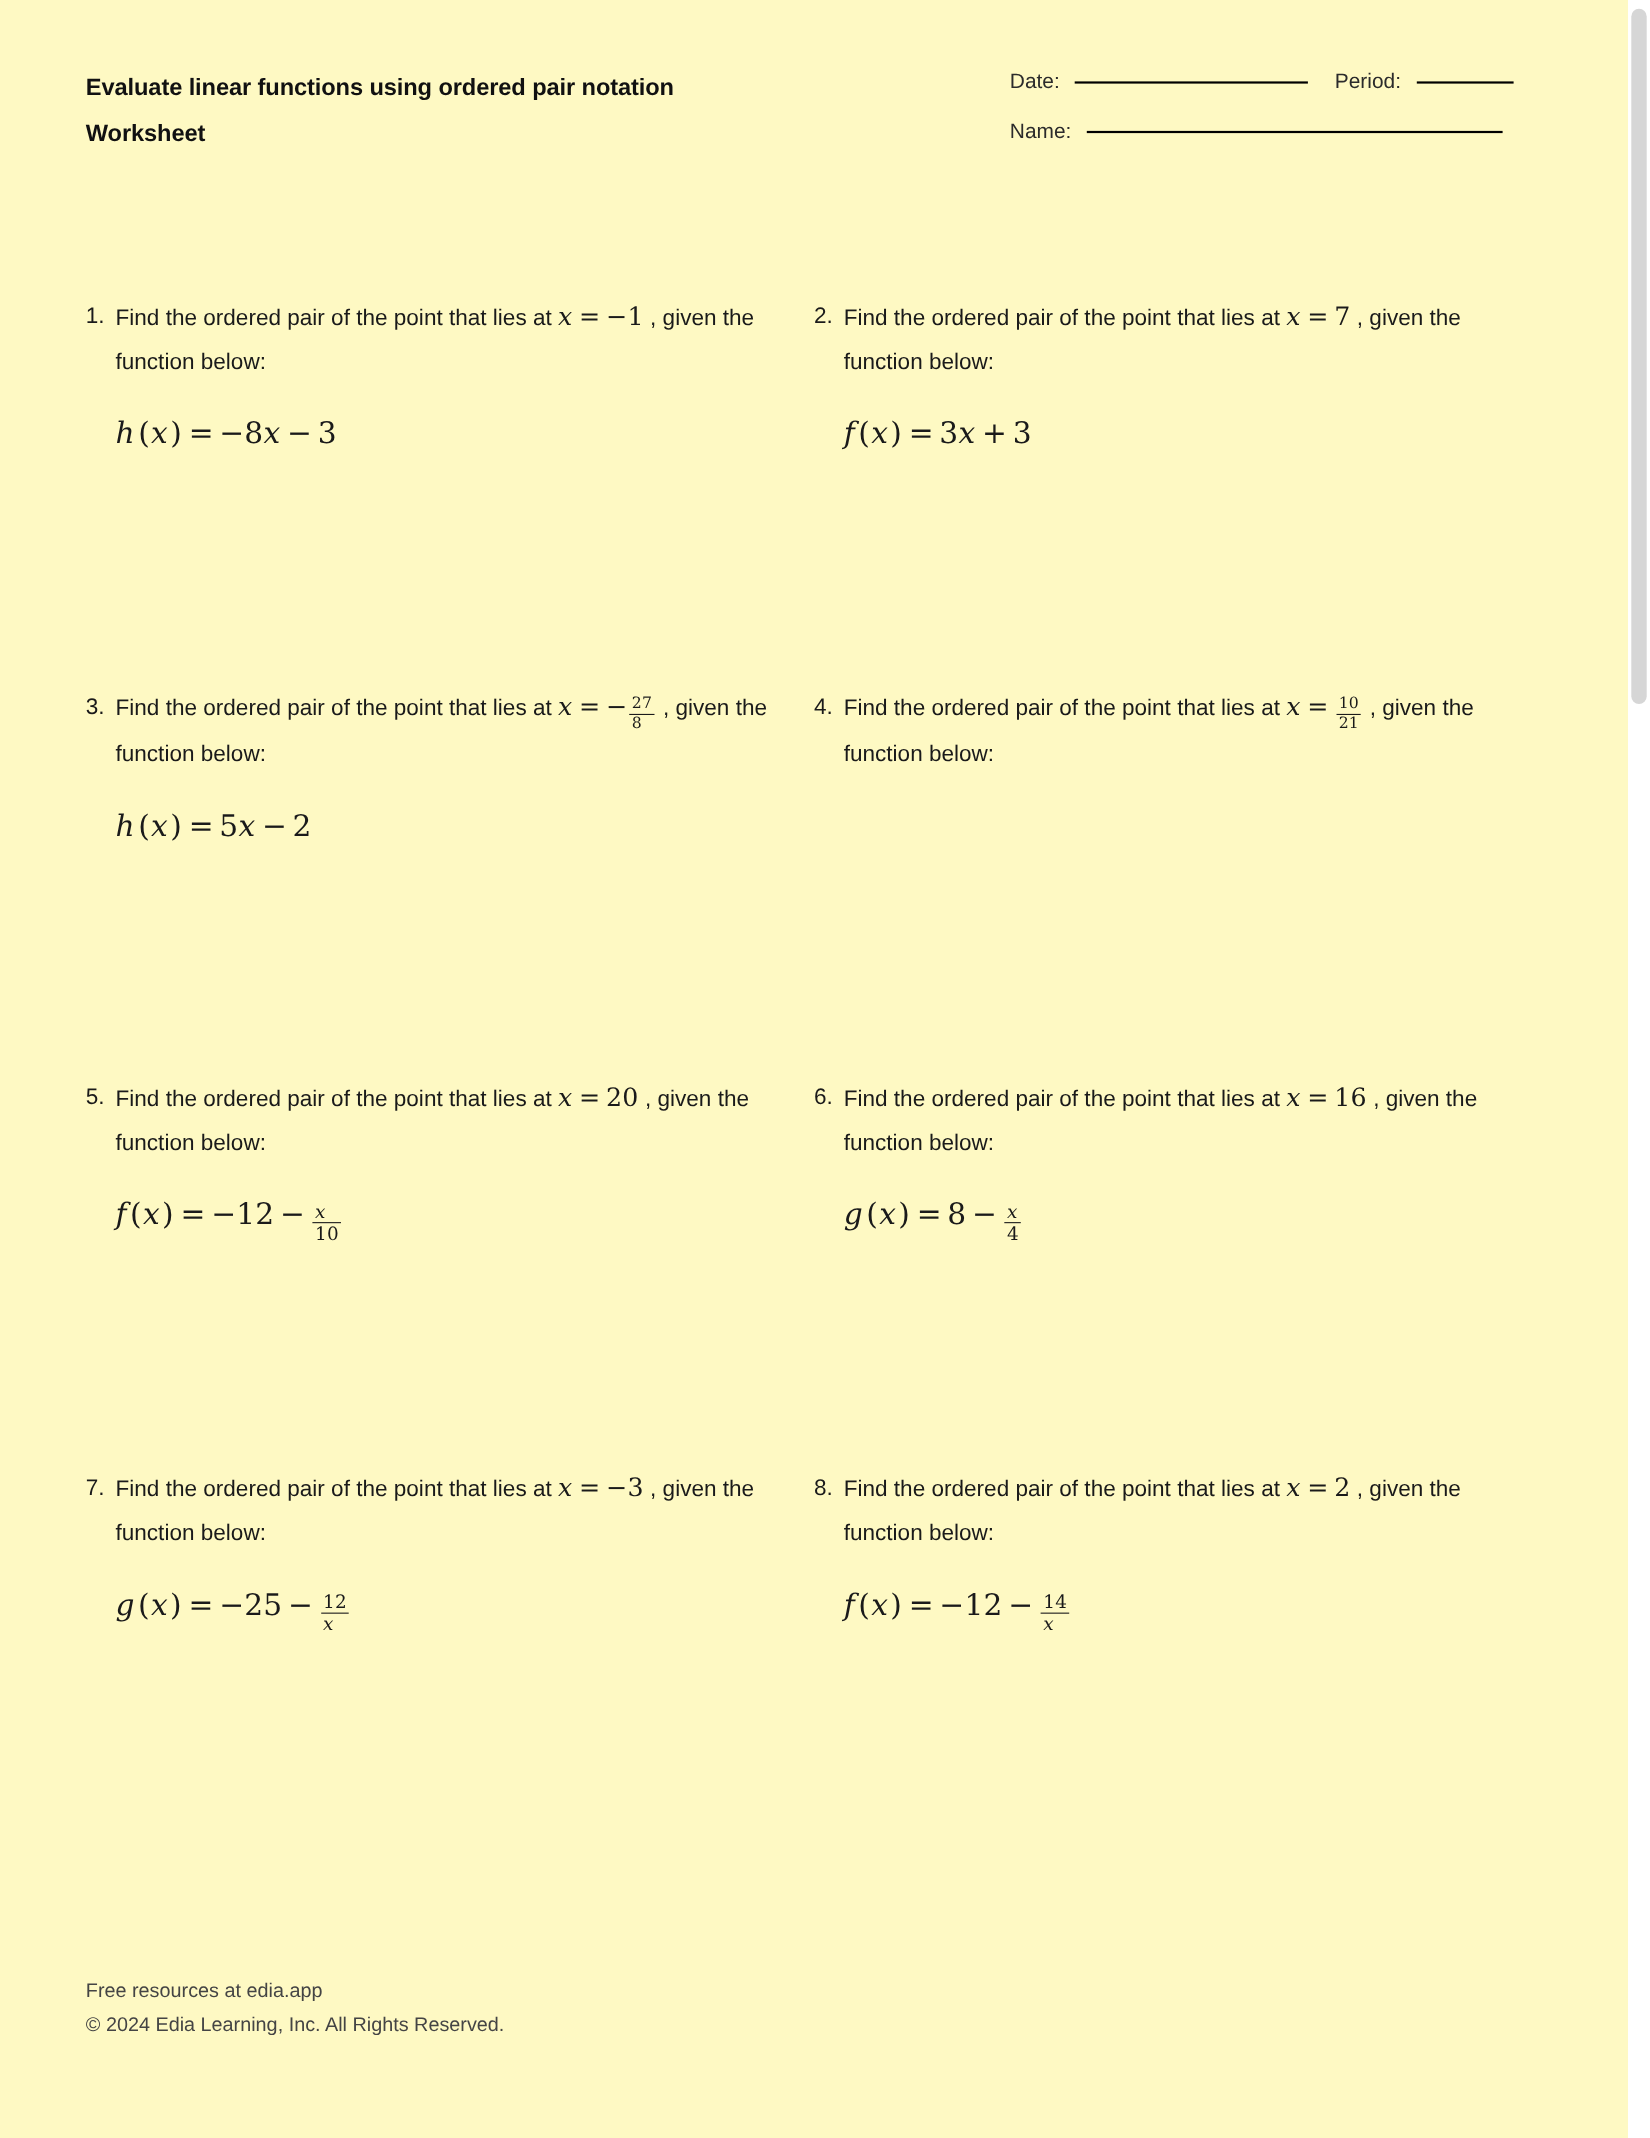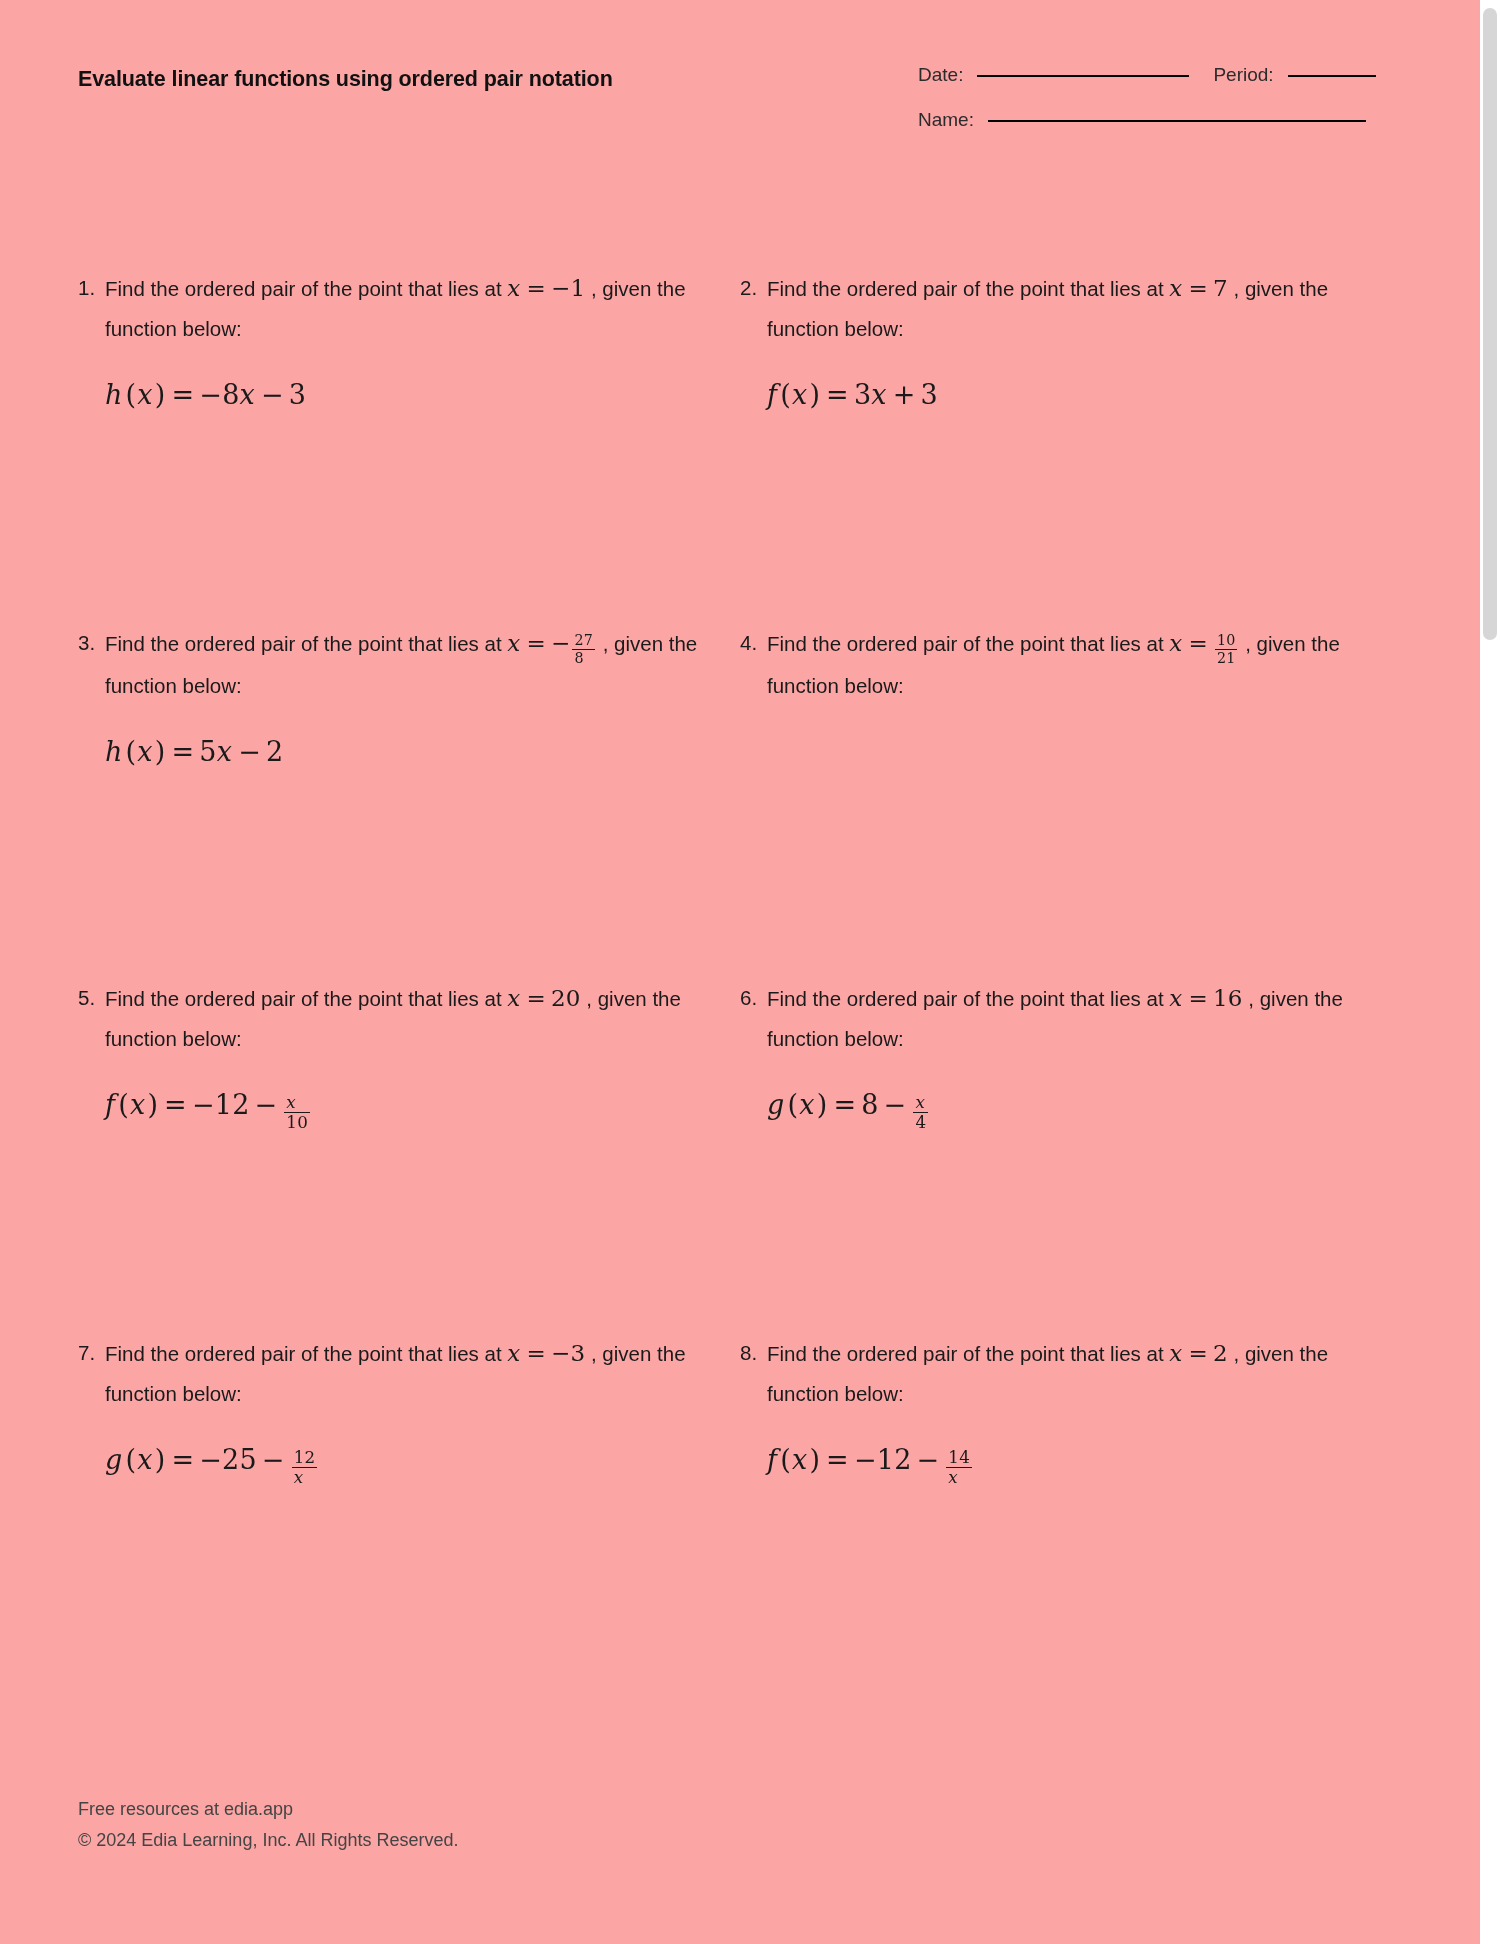--- a/index.html
+++ b/index.html
@@ -14,21 +14,21 @@
     font-family: "Liberation Sans", sans-serif;
     color: #1a1a1a;
     overflow: hidden;
   }
 
   .page {
     position: absolute;
     left: 0; top: 0;
     width: 1480px;
     height: 1944px;
-    background: #fca5a5;
+    background: #fef9c3;
     box-sizing: border-box;
     padding: 0 78px;
   }
 
   
   .header {
     position: relative;
     height: 120px;
     padding-top: 62px;
     box-sizing: border-box;
@@ -195,20 +195,21 @@
 </style>
 </head>
 <body>
 
 <div class="page">
 
   <div class="header">
 
     <div class="title-block">
       <div class="title-line">Evaluate linear functions using ordered pair notation</div>
+      <div class="title-line">Worksheet</div>
     </div>
 
     <div class="meta-block">
       <div class="meta-row">
         <span class="meta-label">Date:</span>
         <span class="rule rule-date"></span>
         <span class="meta-label period-label">Period:</span>
         <span class="rule rule-period"></span>
       </div>
       <div class="meta-row">

